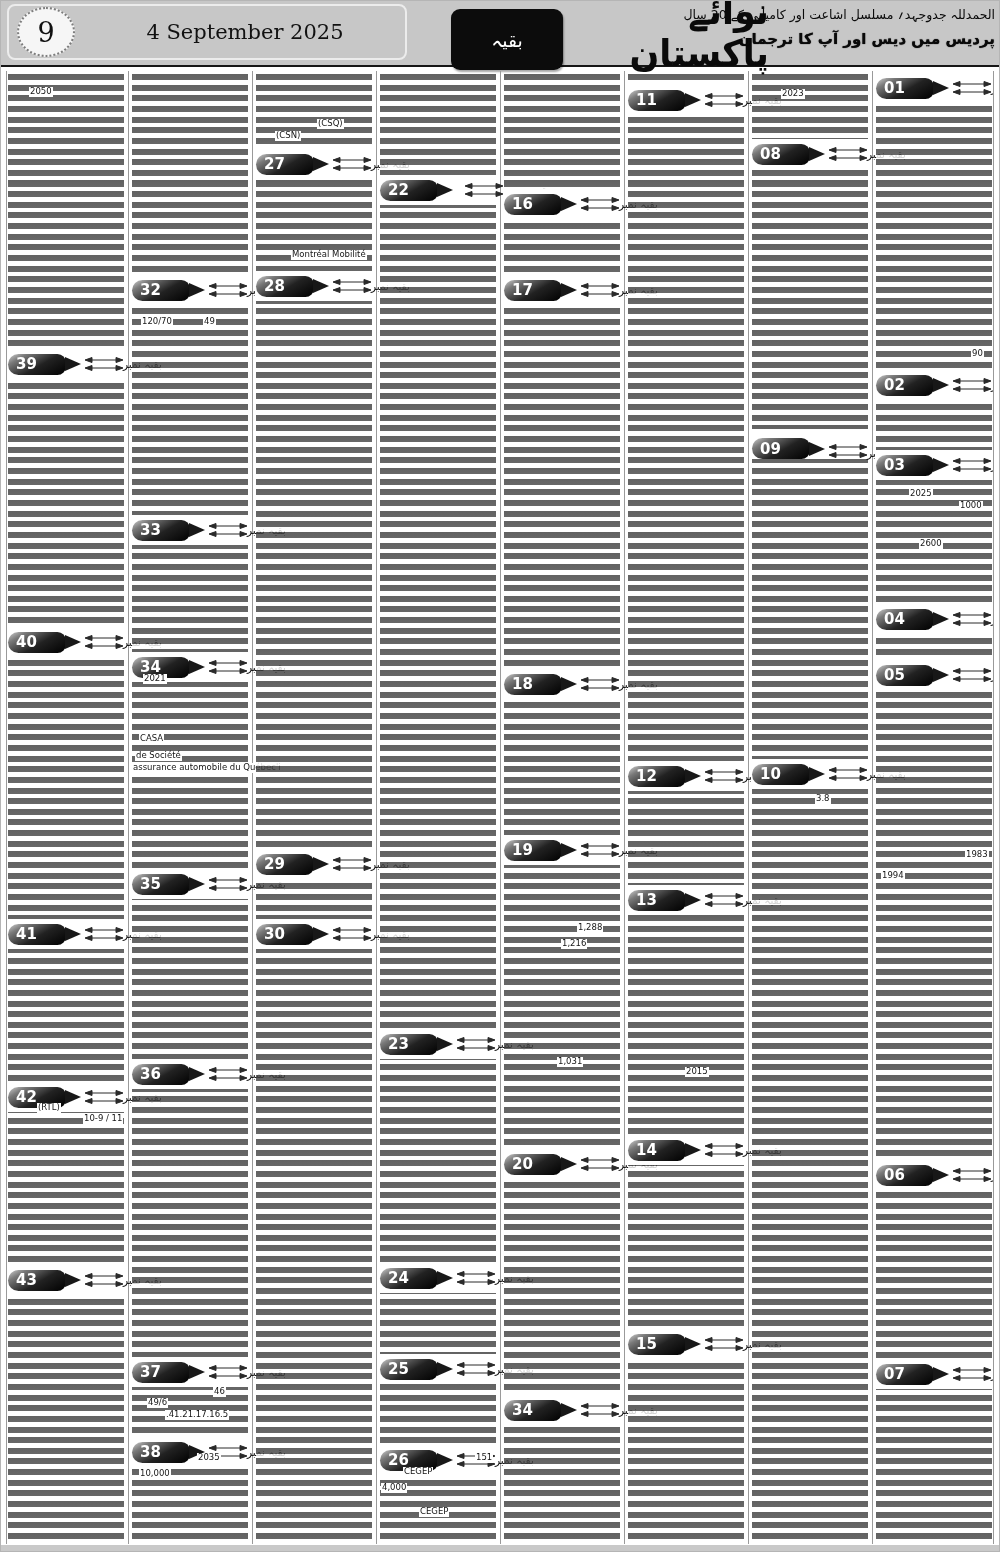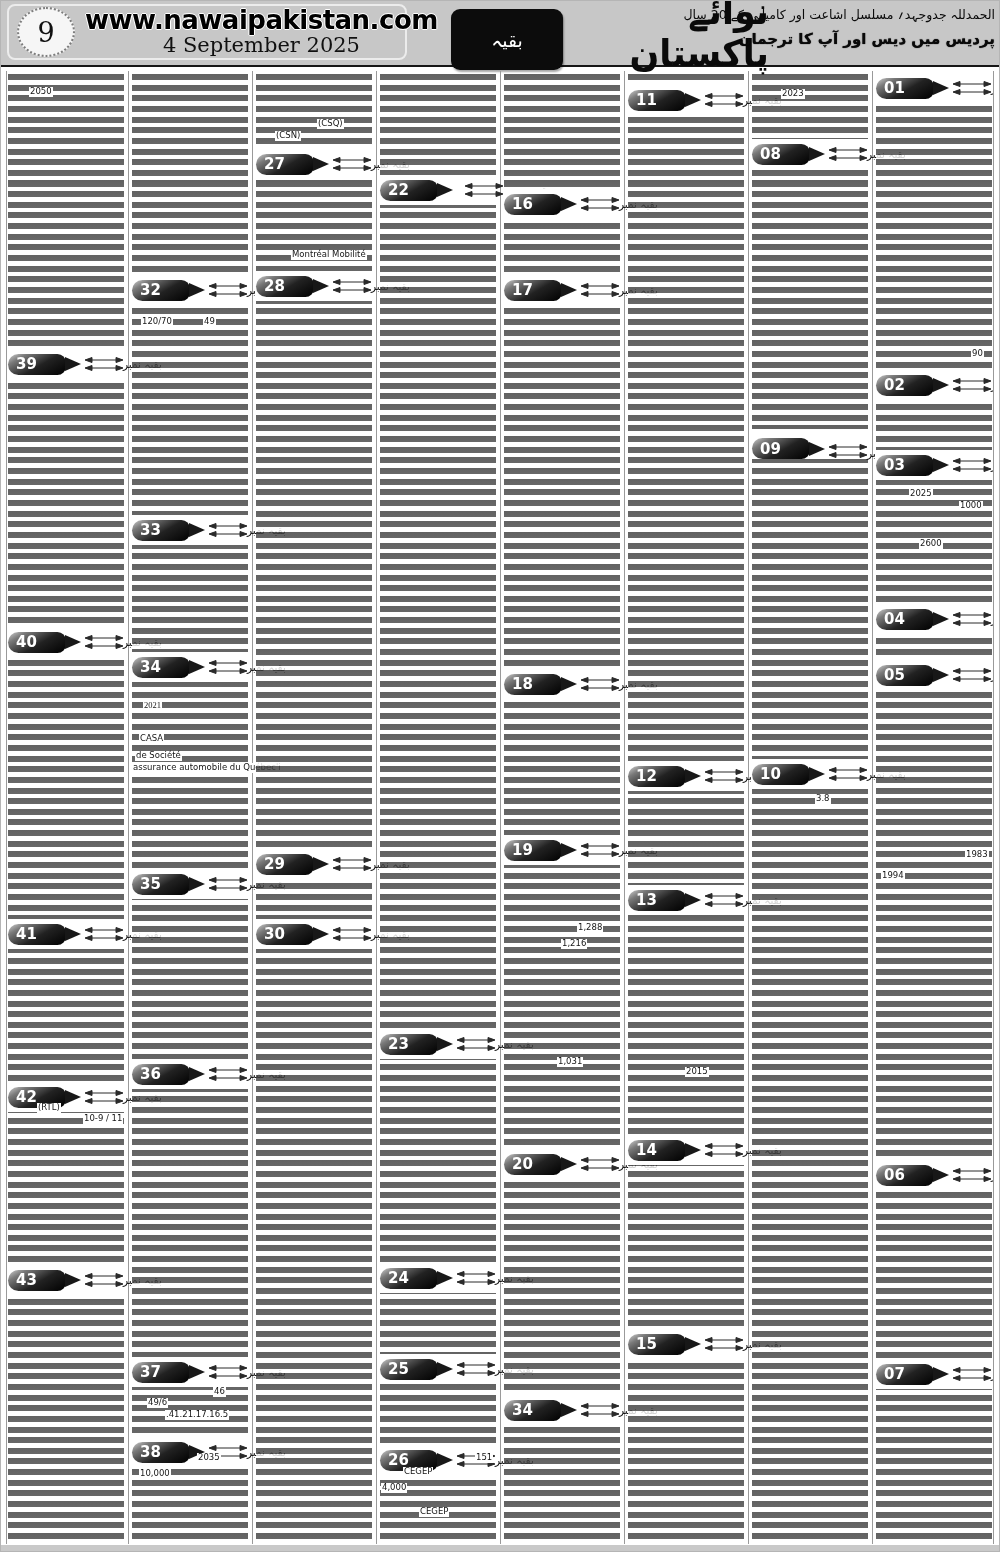--- a/index.html
+++ b/index.html
@@ -50,21 +50,20 @@
 <body>
 
 <div class="page">
 
   <div class="hdr">
     <div class="hdr-left">
       <div class="pagenum-oval">
         <span>9</span>
       </div>
       <div class="hdr-left-text">
-        <div class="site-url">www.nawaipakistan.com</div>
         <div class="pub-date">4 September 2025</div>
       </div>
     </div>
     <div class="baqia-box" dir="rtl">بقیہ</div>
     <div class="masthead" dir="rtl">نوائے پاکستان</div>
     <div class="slogans">
       <div class="slogan1" dir="rtl">الحمدللہ جدوجہد؍ مسلسل اشاعت اور کامیابی کے 20 سال</div>
       <div class="slogan2" dir="rtl">پردیس میں دیس اور آپ کا ترجمان</div>
     </div>
   </div>
@@ -266,21 +265,21 @@
         <polygon points="0,4 7,1.5 7,6.5"></polygon>
         <line x1="2" y1="12" x2="36" y2="12"></line>
         <polygon points="0,12 7,9.5 7,14.5"></polygon>
         <polygon points="38,12 31,9.5 31,14.5"></polygon>
       </g>
     </svg>
     <span class="blabel" dir="rtl">بقیہ نمبر</span>
   </div>
         <span class="frag" style="left: 10px; top: 246px;">120/70</span>
         <span class="frag" style="left: 72px; top: 246px;">49</span>
-        <span class="frag" style="left: 12px; top: 630px; font-family: Liberation Serif, serif;">2021</span>
+        <span class="frag" style="left: 12px; top: 603px;">2021</span>
         <span class="frag" style="left: 8px; top: 663px;">CASA</span>
         <span class="frag" style="left: 4px; top: 680px;">de Société</span>
         <span class="frag" style="left: 1px; top: 692px;">assurance automobile du Québec'i</span>
         <span class="frag" style="left: 82px; top: 1316px;">46</span>
         <span class="frag" style="left: 16px; top: 1327px;">49/6</span>
         <span class="frag" style="left: 34px; top: 1339px;">.41.21.17.16.5</span>
         <span class="frag" style="left: 66px; top: 1382px;">2035</span>
         <span class="frag" style="left: 8px; top: 1398px;">10,000</span>
       </div>
       <div class="sep"></div>

